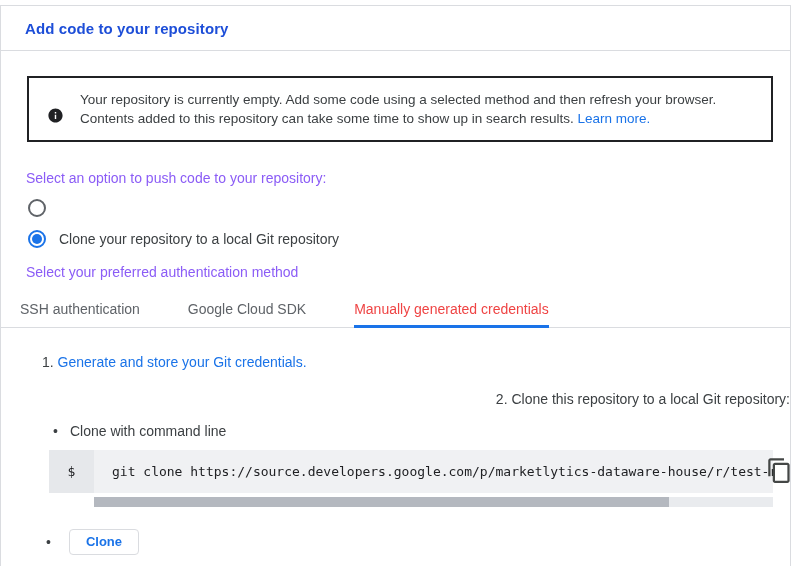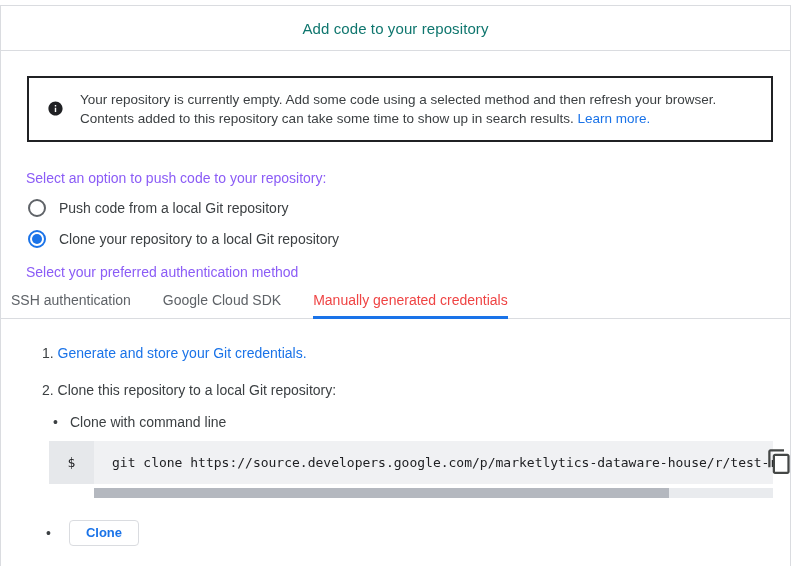--- a/index.html
+++ b/index.html
@@ -19,32 +19,31 @@
     border-top: 1px solid #dadce0;
     border-left: 1px solid #dadce0;
     border-right: 1px solid #dadce0;
   }
   .card-header {
     padding: 14px 24px 13px 24px;
     border-bottom: 1px solid #dadce0;
   }
   .card-title {
     font-size: 15px;
-    font-weight: normal;
-    color: #0f766e;
+    font-weight: bold;
+    color: #1d4ed8;
     letter-spacing: 0.1px;
-    text-align: center;
   }
   .banner {
     margin: 25px 17px 0 26px;
     border: 2px solid #202124;
     background: #fff;
     padding: 12px 16px 12px 18px;
     display: flex;
-    align-items: center;
+    align-items: flex-end;
     gap: 16px;
   }
   .banner-icon { flex: 0 0 auto; margin-top: 2px; }
   .banner-text {
     font-size: 13.5px;
     line-height: 19px;
     color: #3c4043;
   }
   .link { color: #1a73e8; text-decoration: none; cursor: pointer; }
   .section-label {
@@ -72,44 +71,44 @@
   .radio-row.selected .radio-circle::after {
     content: "";
     width: 10px; height: 10px;
     border-radius: 50%;
     background: #1a73e8;
   }
   .radio-label { font-size: 14px; color: #3c4043; }
   .auth-label { margin-top: 16px; }
   .tabs {
     display: flex;
-    gap: 32px;
-    padding-left: 10px;
-    margin-top: 10px;
+    gap: 48px;
+    padding-left: 19px;
+    margin-top: 19px;
     border-bottom: 1px solid #dadce0;
   }
   .tab {
     font-size: 14px;
     color: #5f6368;
     padding: 2px 0 10px 0;
     position: relative;
     cursor: pointer;
     white-space: nowrap;
   }
   .tab.active { color: #ef4444; }
   .tab.active::after {
     content: "";
     position: absolute;
     left: 0; right: 0; bottom: -1px;
     height: 3px;
     background: #1a73e8;
   }
   .steps { padding-left: 41px; font-size: 14px; }
   .step1 { margin-top: 26px; }
-  .step2 { margin-top: 21px; }
+  .step2 { margin-top: 21px; text-align: right; }
   .step-num { color: #3c4043; }
   .bullet-row {
     display: flex;
     align-items: center;
     font-size: 14px;
     color: #3c4043;
   }
   .bullet-row-cli { margin: 16px 0 0 52px; }
   .bullet-row-vscode { margin: 22px 0 0 45px; }
   .bullet-dot { font-size: 14px; color: #3c4043; }
@@ -198,21 +197,20 @@
     <div class="banner-text">
       <span>Your repository is currently empty. Add some code using a selected method and then refresh your browser. Contents added to this repository can take some time to show up in search results.</span>
       <span class="link">Learn more.</span>
     </div>
   </div>
 
   <div class="section-label">Select an option to push code to your repository:</div>
 
   <div class="radio-row">
     <span class="radio-circle"></span>
-    <span class="radio-label">Push code from a local Git repository</span>
   </div>
 
   <div class="radio-row selected">
     <span class="radio-circle"></span>
     <span class="radio-label">Clone your repository to a local Git repository</span>
   </div>
 
   <div class="section-label auth-label">Select your preferred authentication method</div>
 
   <div class="tabs">

